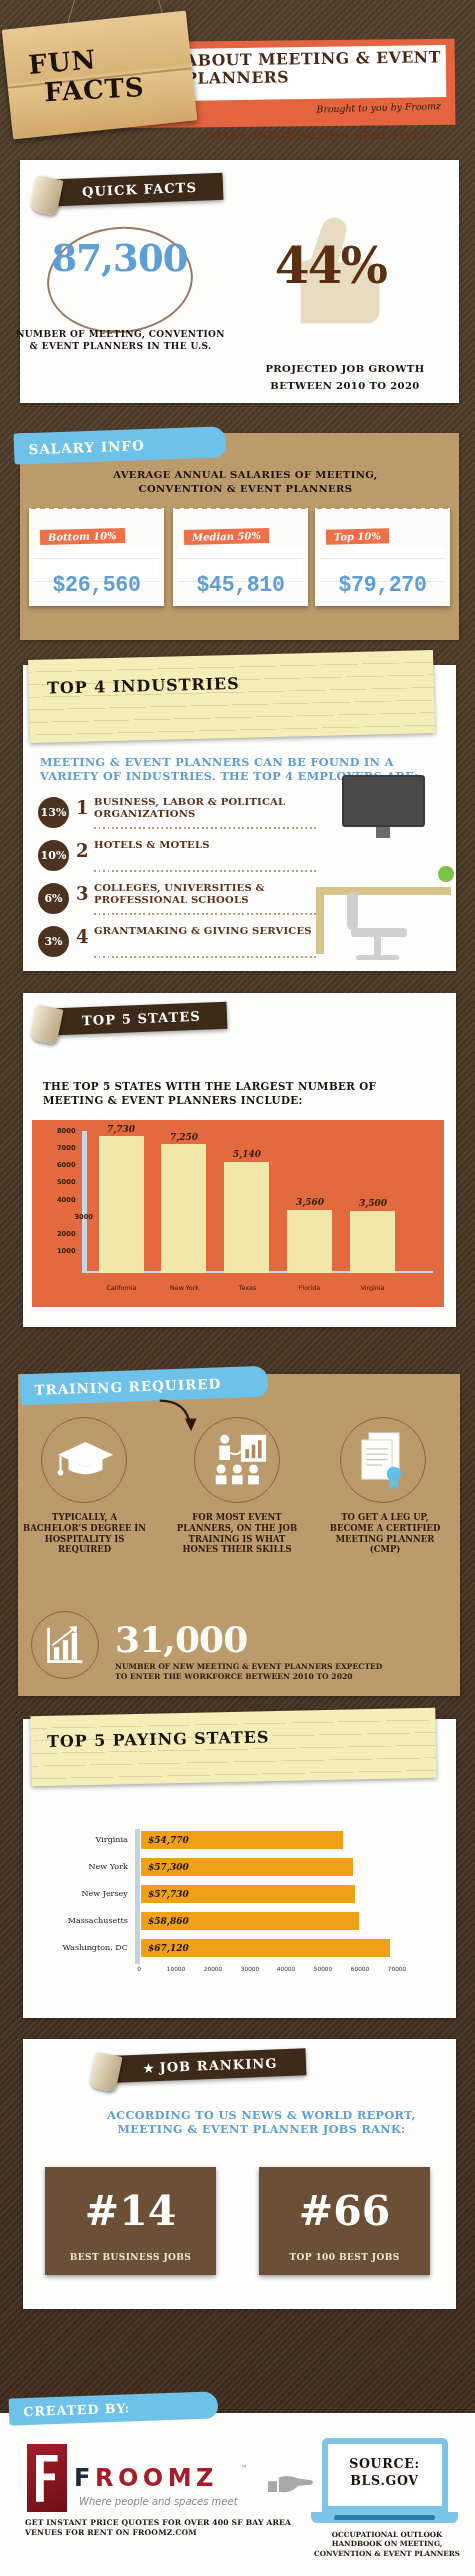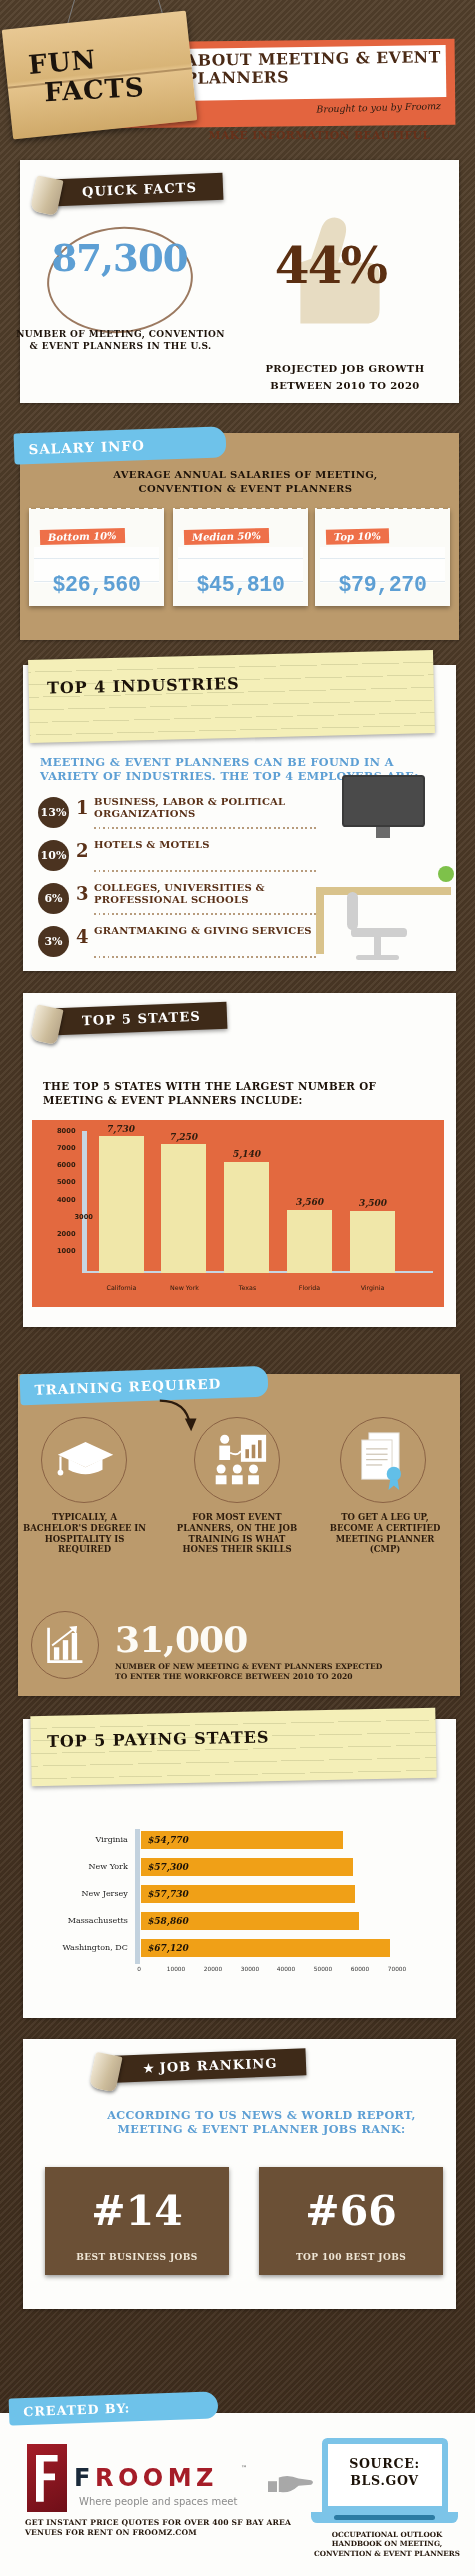--- a/index.html
+++ b/index.html
@@ -263,21 +263,21 @@
     font-size:9px; color:#1c1208;
   }
   #c2-axis{ position:absolute; left:95px; top:0; width:4.5px; height:135px; background:#c3d2de; }
   .c2-tick{
     position:absolute; top:137px; width:36px; text-align:center;
     font-family:"DejaVu Sans", sans-serif; font-size:5.8px; color:#333;
   }
 
   
   .rank-card{
-    position:absolute; top:2167px; width:184px; height:108px;
+    position:absolute; top:2167px; width:171px; height:108px;
     background:#6b5036; box-shadow:0 1.8px 4.5px rgba(0,0,0,.4);
   }
   .rank-num{
     position:absolute; left:0; right:0; top:20px; text-align:center;
     font-family:"DejaVu Serif", serif; font-weight:bold; color:#fff; font-size:41px;
   }
   .rank-cap{
     position:absolute; left:0; right:0; bottom:12.6px; text-align:center;
     font-family:"DejaVu Serif", serif; font-weight:bold; color:#efe6d6; font-size:9px;
     letter-spacing:0.4px;
@@ -295,21 +295,21 @@
   }
   #froomz-word{
     position:absolute; left:74px; top:2464px;
     font-family:"DejaVu Sans", sans-serif; font-weight:bold; font-size:24px;
     letter-spacing:4.5px; color:#1a2a3a;
   }
   #froomz-word .r{ color:#a51d28; }
   #froomz-tm{ position:absolute; left:241px; top:2464px; font-size:6.3px; color:#555; }
   #froomz-tag{
     position:absolute; left:79px; top:2496px;
-    font-family:"DejaVu Sans", sans-serif; font-size:10px; color:#8b8b8b;
+    font-family:"DejaVu Sans", sans-serif; font-style:italic; font-size:10px; color:#8b8b8b;
   }
   #froomz-blurb{
     position:absolute; left:25px; top:2518px; width:270px;
     font-family:"DejaVu Serif", serif; font-weight:bold; font-size:7.6px; line-height:10px;
     color:#24160b; letter-spacing:0.2px;
   }
   #laptop{
     position:absolute; left:322px; top:2438px; width:126px; height:74px;
     border:6.3px solid #7cc4e8; border-radius:5.4px 5.4px 0 0; background:#fff;
   }

